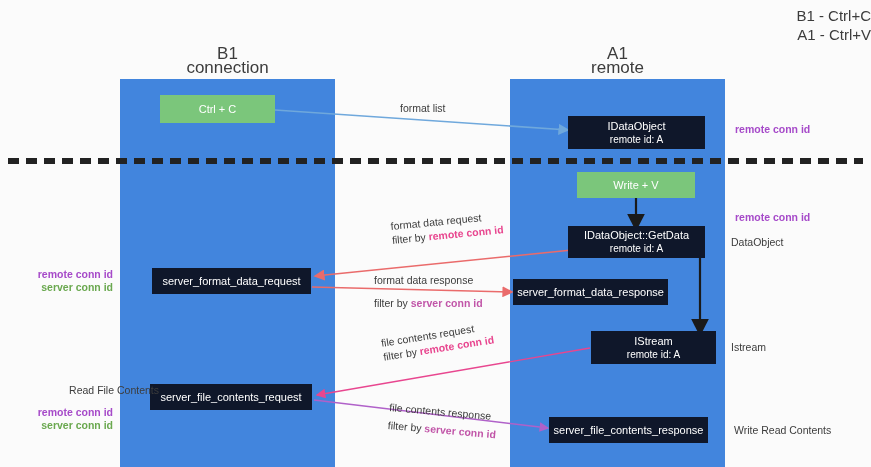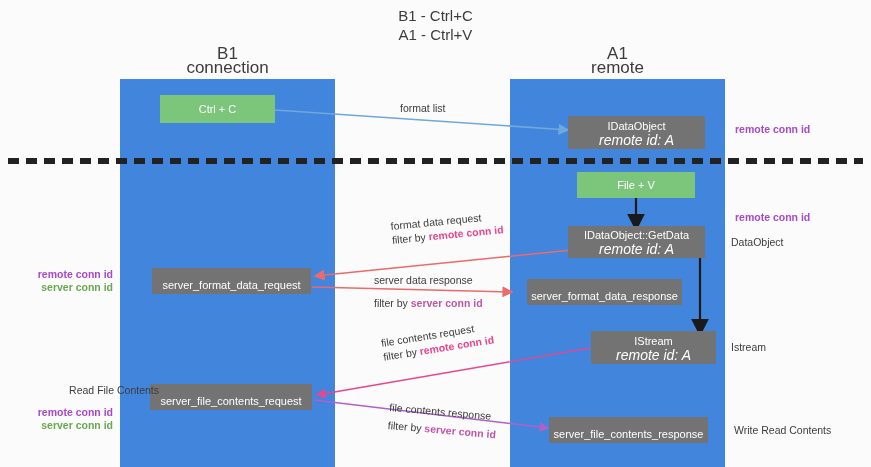--- a/index.html
+++ b/index.html
@@ -28,21 +28,21 @@
     background: #4285dd;
   }
   #lane-b1 { left: 120px; top: 79px; width: 215px; height: 388px; }
   #lane-a1 { left: 510px; top: 79px; width: 215px; height: 388px; }
 
   .title {
     position: absolute;
     left: 0;
     top: 6px;
     width: 871px;
-    text-align: center;
+    text-align: right;
     font-size: 15px;
     color: #3c3c3c;
     line-height: 19px;
   }
   .colhead {
     position: absolute;
     text-align: center;
     font-size: 17px;
     color: #3c3c3c;
     line-height: 14px;
@@ -58,22 +58,22 @@
     flex-direction: column;
     align-items: center;
     justify-content: center;
     color: #ffffff;
     font-size: 11px;
     line-height: 14px;
     text-align: center;
     padding: 2px 4px;
   }
   .node.green { background: #7bc67b; }
-  .node.orange { background: #737373; justify-content: flex-end; }
-  .node .l2 { font-size: 14px; font-style: italic; }
+  .node.orange { background: #0f172a; }
+  .node .l2 { font-size: 10px; }
 
   .sidelabel {
     position: absolute;
     font-size: 10.5px;
     line-height: 13px;
     color: #3c3c3c;
     white-space: nowrap;
   }
   .sidelabel.right { text-align: left; }
   .sidelabel.leftcol { text-align: right; }
@@ -151,33 +151,33 @@
   <div class="node green" style="left:160px; top:95px; width:115px; height:28px;">
     <span>Ctrl + C</span>
   </div>
 
   <div class="node orange" style="left:568px; top:116px; width:137px; height:33px;">
     <span>IDataObject</span>
     <span class="l2">remote id: A</span>
   </div>
 
   <div class="node green" style="left:577px; top:172px; width:118px; height:26px;">
-    <span>File + V</span>
+    <span>Write + V</span>
   </div>
 
   <div class="node orange" style="left:568px; top:226px; width:137px; height:32px;">
     <span>IDataObject::GetData</span>
     <span class="l2">remote id: A</span>
   </div>
 
   <div class="node orange" style="left:152px; top:268px; width:159px; height:26px;">
     <span>server_format_data_request</span>
   </div>
 
-  <div class="node orange" style="left:513px; top:279px; width:155px; height:26px;margin-left:14px;">
+  <div class="node orange" style="left:513px; top:279px; width:155px; height:26px;">
     <span>server_format_data_response</span>
   </div>
 
   <div class="node orange" style="left:591px; top:331px; width:125px; height:33px;">
     <span>IStream</span>
     <span class="l2">remote id: A</span>
   </div>
 
   <div class="node orange" style="left:150px; top:384px; width:162px; height:26px;">
     <span>server_file_contents_request</span>
@@ -192,21 +192,21 @@
   </div>
 
   <div class="midlabel" style="left:390px; top:219px; transform: rotate(-5.5deg); transform-origin: left top;">
     <div>format data request</div>
     <div>
       <span>filter by </span><span class="magenta">remote conn id</span>
     </div>
   </div>
 
   <div class="midlabel" style="left:374px; top:273px;">
-    <div>server data response</div>
+    <div>format data response</div>
     <div style="margin-top:9px;">
       <span>filter by </span><span class="pink-b">server conn id</span>
     </div>
   </div>
 
   <div class="midlabel" style="left:380px; top:336px; transform: rotate(-9deg); transform-origin: left top;">
     <div>file contents request</div>
     <div>
       <span>filter by </span><span class="magenta">remote conn id</span>
     </div>

